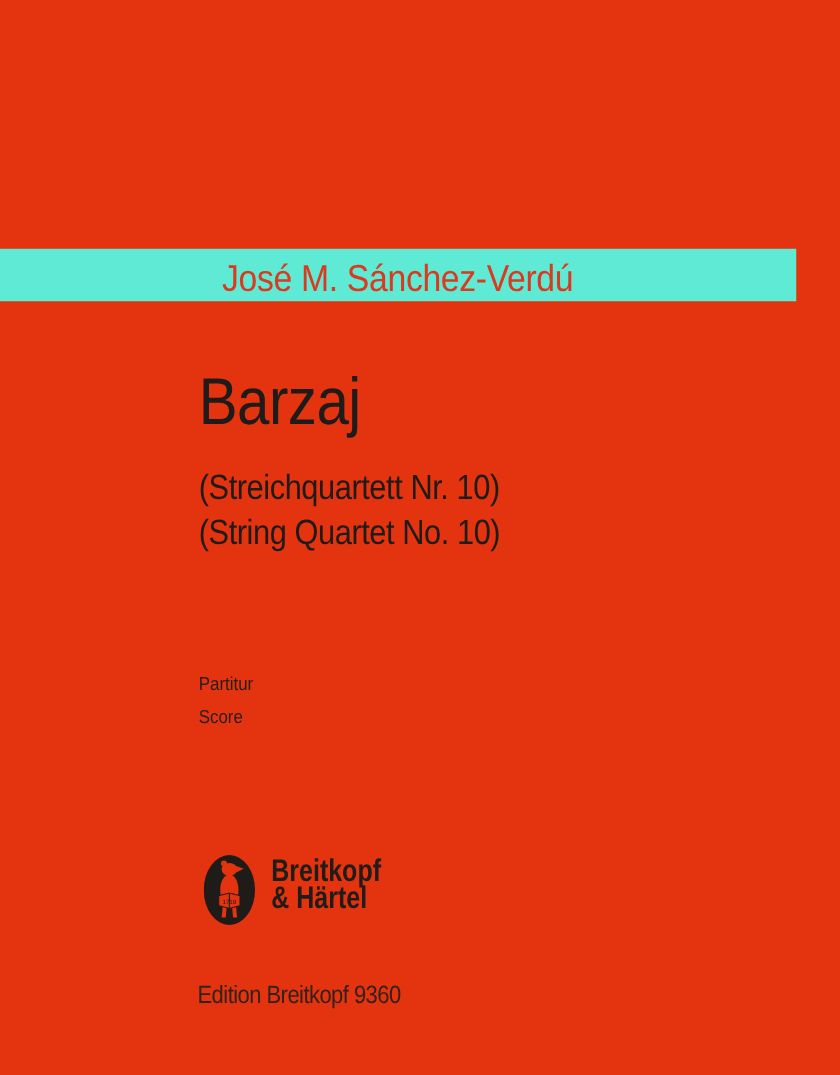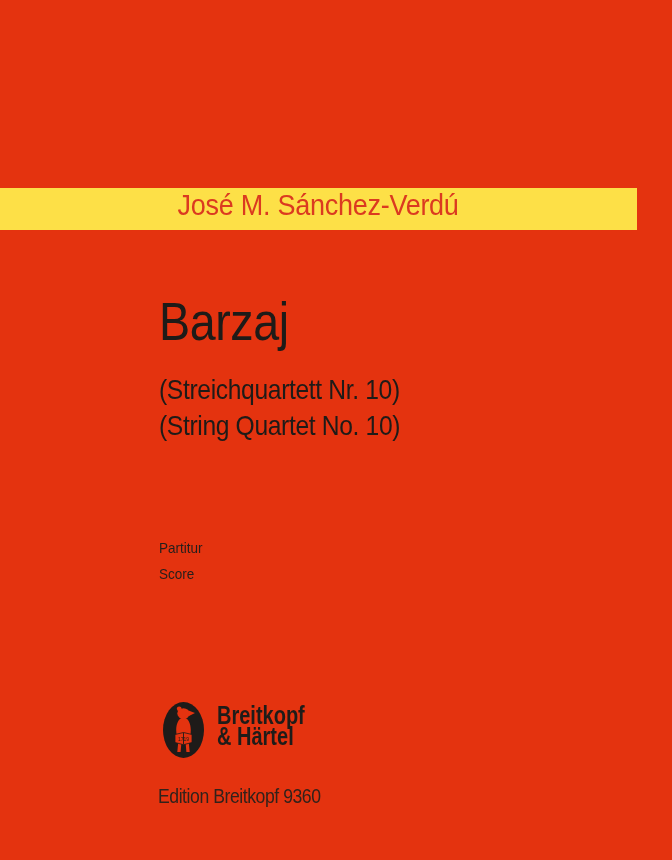--- a/index.html
+++ b/index.html
@@ -9,24 +9,24 @@
     font-family: "Liberation Sans", sans-serif;
   }
   .cover {
     position: relative;
     width: 672px; height: 860px;
     background: #E4330F;
     overflow: hidden;
   }
   .composer-band {
     position: absolute;
-    left: 0; top: 188px;
+    left: 0; top: 199px;
     width: 637px; height: 42px;
-    background: #fde047;
-    display: flex; align-items: flex-start; justify-content: center;
+    background: #5eead4;
+    display: flex; align-items: flex-end; justify-content: center;
   }
   .composer {
     color: #DB3A20;
     font-size: 30px;
     letter-spacing: -0.3px;
     white-space: nowrap;
     transform: scaleX(0.9);
     transform-origin: center center;
   }
   .title {
@@ -58,21 +58,21 @@
     left: 159px; top: 535px;
     font-size: 15px;
     line-height: 26px;
     color: #241F1C;
     transform: scaleX(0.9);
     transform-origin: left top;
     white-space: nowrap;
   }
   .publisher {
     position: absolute;
-    left: 163px; top: 702px;
+    left: 163px; top: 684px;
     display: flex;
   }
   .emblem {
     width: 41px; height: 56px;
     display: block;
   }
   .wordmark {
     position: absolute;
     left: 54px; top: 3px;
     font-size: 25px;

